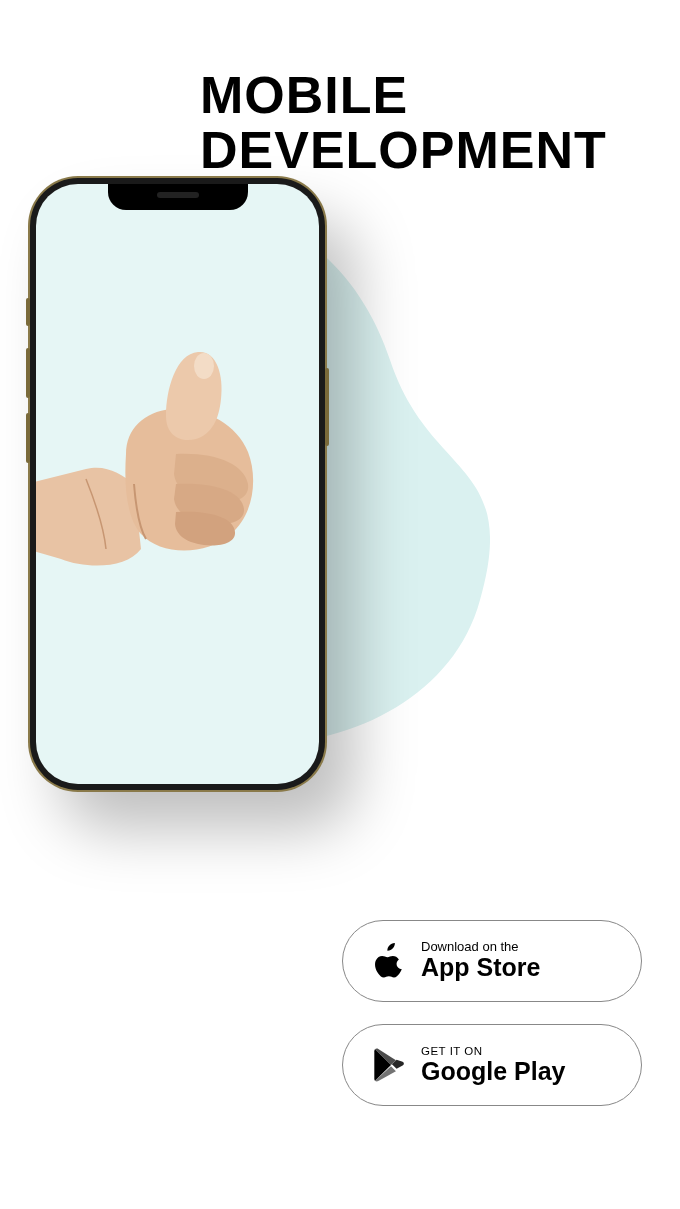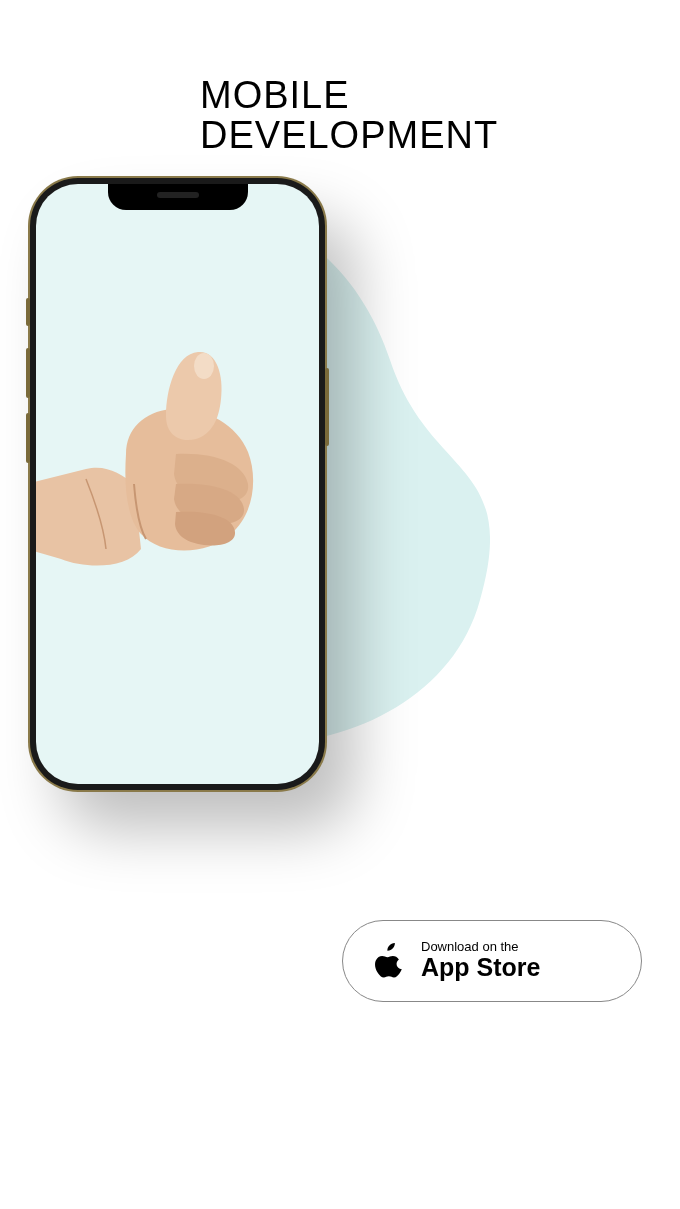--- a/index.html
+++ b/index.html
@@ -16,24 +16,24 @@
       position: absolute;
       top: 200px;
       left: 30px;
       width: 460px;
       height: 580px;
       z-index: 0;
     }
 
     .heading {
       position: absolute;
-      top: 76px;
+      top: 68px;
       left: 200px;
-      font-size: 38px;
-      font-weight: 400;
+      font-size: 52px;
+      font-weight: 700;
       letter-spacing: 1px;
       line-height: 1.05;
       color: #000;
       z-index: 5;
     }
 
     .phone {
       position: absolute;
       top: 178px;
       left: 30px;
@@ -195,14 +195,28 @@
         <path d="M16.4,0.6c0,1.5-0.6,2.9-1.5,3.9c-1,1.1-2.6,1.9-4.1,1.8c-0.2-1.5,0.6-3,1.5-3.9C13.3,1.2,15,0.5,16.4,0.6z"></path>
         <path d="M21.6,20.2c-0.5,1.2-1.1,2.3-1.9,3.3c-1,1.3-2.3,2.9-4,2.9c-1.5,0-2-0.9-3.8-0.9c-1.8,0-2.3,0.9-3.8,0.9 c-1.7,0-2.8-1.4-3.9-2.7c-2.9-3.7-3.2-8-2-10.3c1-1.9,2.8-3.1,4.7-3.1c1.6,0,2.7,0.9,4,0.9c1.3,0,2.1-0.9,4-0.9 c1.7,0,3.4,0.9,4.5,2.5C16.6,14.8,17.2,19.6,21.6,20.2z"></path>
       </svg>
     </span>
     <span class="texts">
       <span class="small">Download on the</span>
       <span class="big">App Store</span>
     </span>
   </div>
 
+  <div class="store-btn gplay">
+    <span class="icon">
+      <svg viewBox="0 0 24 26" width="32" height="36">
+        <path fill="#000" d="M1.5,1.2C1.2,1.5,1,2,1,2.7v20.6c0,0.7,0.2,1.2,0.5,1.5l12-11.8L1.5,1.2z"></path>
+        <path fill="#000" d="M17.7,9l-3.5,3.4l3.5,3.4l4.5-2.5c1.3-0.7,1.3-2.1,0-2.8L17.7,9z" opacity="0.85"></path>
+        <path fill="#000" d="M1.5,1.2l12,11.8l3.7-3.6L4,1C3.1,0.5,2.1,0.6,1.5,1.2z" opacity="0.7"></path>
+        <path fill="#000" d="M1.5,24.8C2.1,25.4,3.1,25.5,4,25l13.2-7.4l-3.7-3.6L1.5,24.8z" opacity="0.55"></path>
+      </svg>
+    </span>
+    <span class="texts">
+      <span class="small">GET IT ON</span>
+      <span class="big">Google Play</span>
+    </span>
+  </div>
 
 </div>
 
 </body></html>

